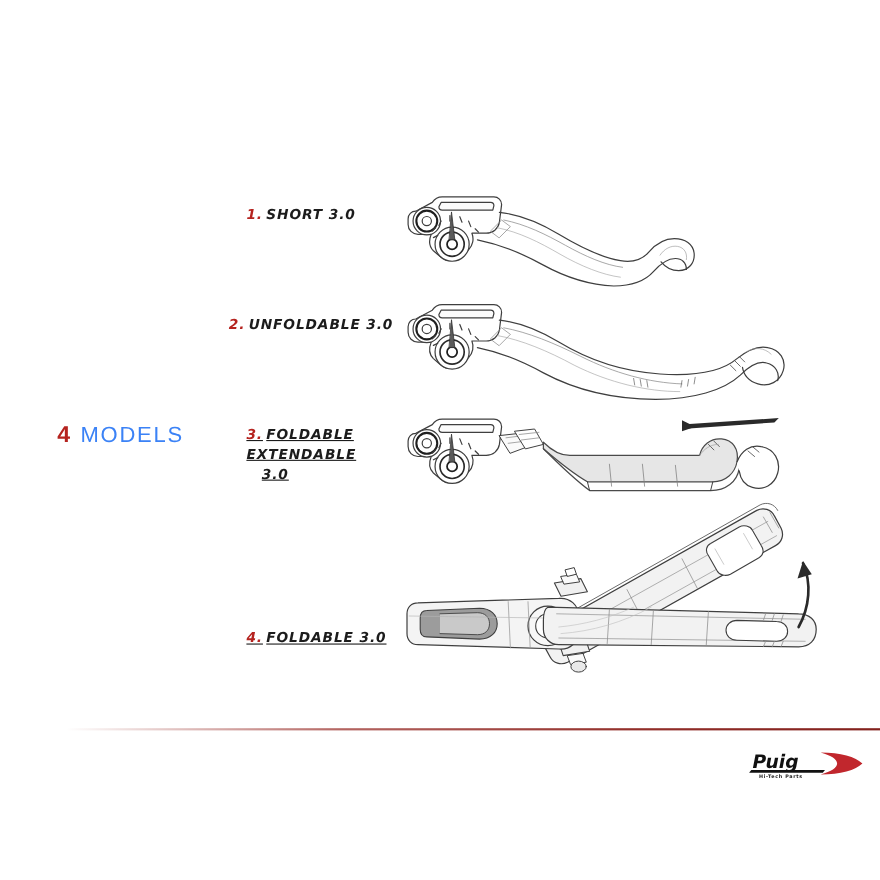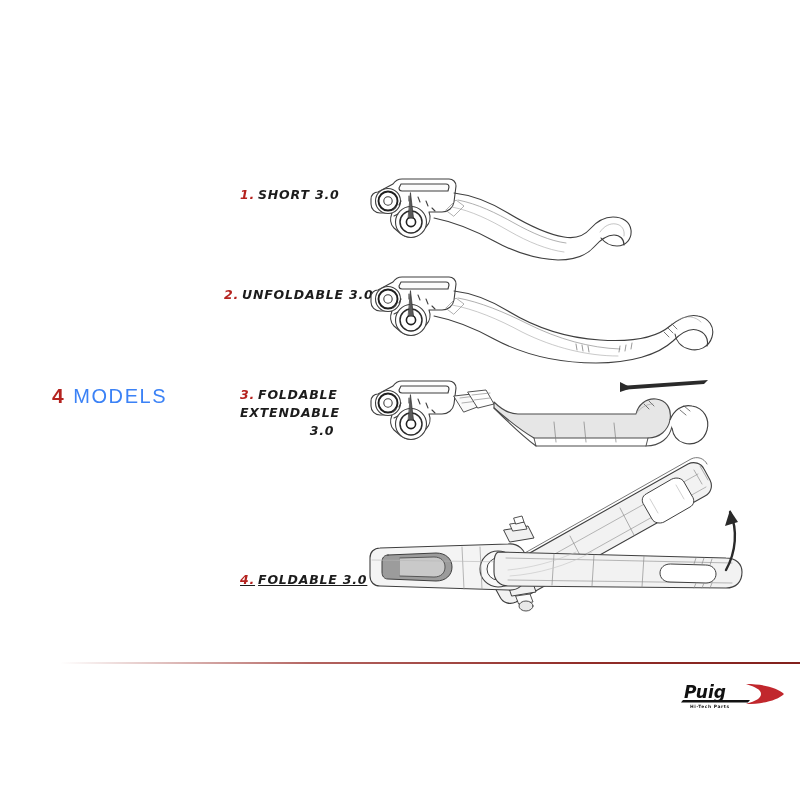--- a/index.html
+++ b/index.html
@@ -50,38 +50,38 @@
     position: absolute;
     font-family: "DejaVu Sans", sans-serif;
     font-size: 12.5px;
     font-style: italic;
     font-weight: bold;
     color: #1c1c1c;
     letter-spacing: 0.8px;
     line-height: 1.45;
     text-align: left;
     white-space: nowrap;
-    margin-left: 16px;
   }
   .model-label .num {
     color: #b5231f;
     font-weight: bold;
     font-style: italic;
     margin-right: 3px;
   }
   .model-label .txt {
     display: inline;
   }
   .model-label.two-line {
     white-space: normal;
     width: 150px;
+    text-decoration: underline;
   }
   .model-label.two-line .cont {
     display: block;
-    text-align: center;
+    text-align: left;
     padding-left: 14px;
   }
 
   #label-1 { left: 224px; top: 186px; }
   #label-2 { left: 208px; top: 286px; }
   #label-3 { left: 224px; top: 386px; }
   #label-4 { left: 224px; top: 571px; text-decoration: underline; }
 
   
   .lever-art {

